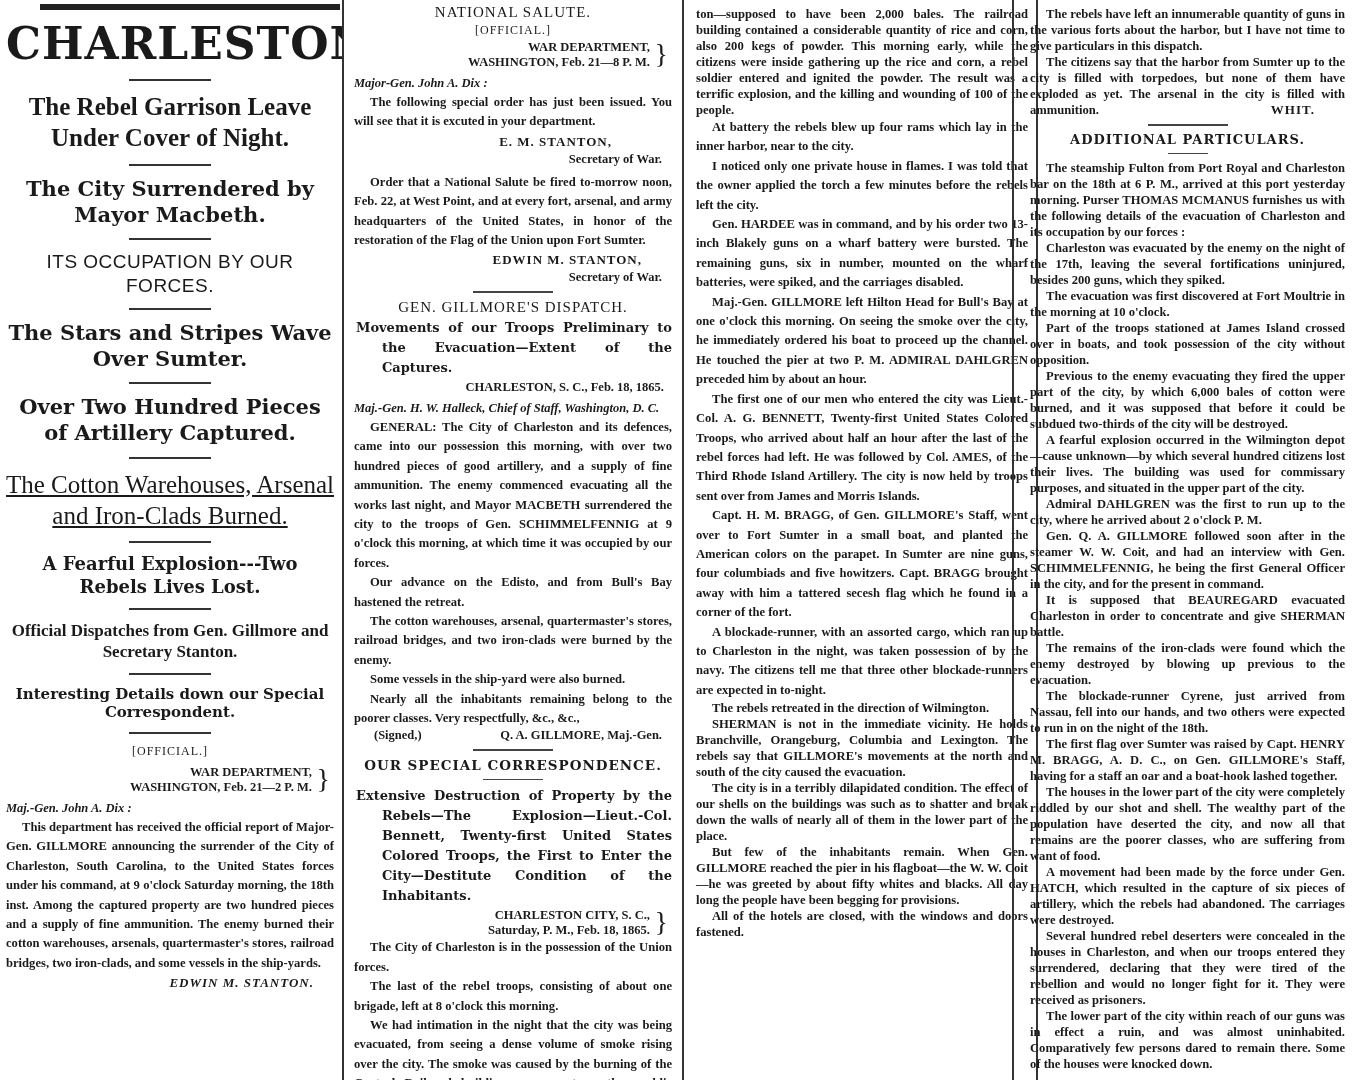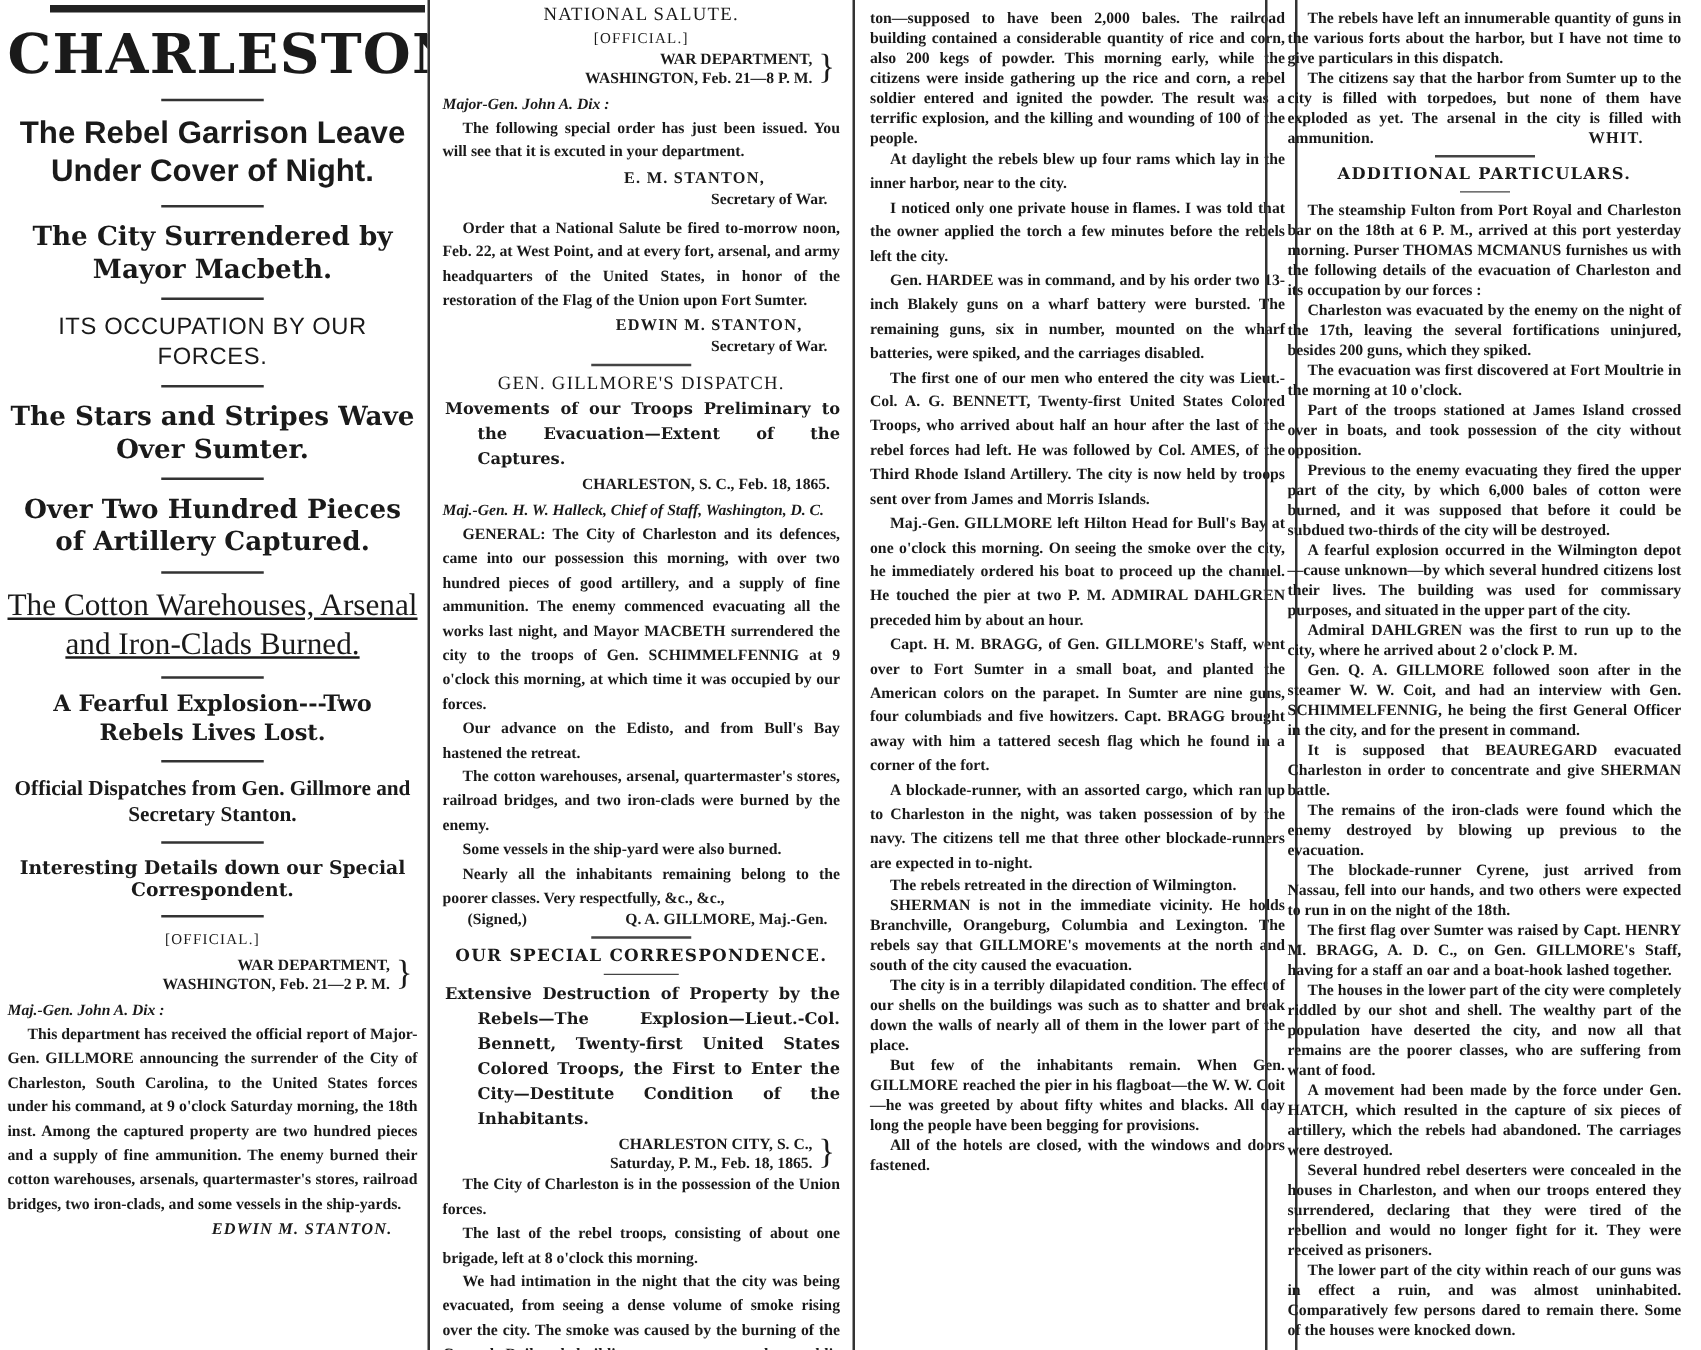--- a/index.html
+++ b/index.html
@@ -8,21 +8,21 @@
   .col { position:absolute; top:0; height:1080px; box-sizing:border-box; overflow:hidden; }
   #c1 { left:0; width:342px; padding:0 8px 0 6px; }
   #c2 { left:342px; width:338px; padding:0 8px 0 10px; border-left:2px solid #333; }
   #c3 { left:682px; width:356px; padding:0 8px 0 12px; border-left:2px solid #333; border-right:2px solid #333; }
   #c4 { left:1012px; width:337px; padding:0 4px 0 16px; border-left:2px solid #333; }
   .topbar { height:6px; background:#222; margin:4px 0 8px 34px; width:300px; }
   .masthead { text-align:center; font-size:44px; font-weight:bold; letter-spacing:1px; margin:0 0 8px;
               font-family:"DejaVu Serif",serif; }
   .rule { width:82px; height:2px; background:#333; margin:10px auto; }
   .deck { text-align:center; font-weight:bold; line-height:1.25; margin:0; }
-  .d-serif { font-size:25px; font-family:Liberation Sans, sans-serif; }
+  .d-serif { font-size:25px; font-family:Liberation Serif, serif; }
   .d-heavy { font-size:21px; font-family:"DejaVu Serif",serif; }
   .d-caps { font-size:19px; font-family:"Liberation Sans",sans-serif; font-weight:normal; letter-spacing:0.5px; }
   .d-cond { font-size:21px; font-family:"Liberation Sans",sans-serif; }
   .d-small { font-size:17px; font-family:"DejaVu Serif",serif; }
   .center { text-align:center; }
   .official { font-size:12px; letter-spacing:1px; margin:10px 0 6px; }
   .dateline { text-align:right; font-size:12.5px; font-weight:bold; line-height:1.2; padding-right:22px; position:relative; }
   .dateline .brace { position:absolute; right:4px; top:0; font-size:28px; font-weight:normal; line-height:1; }
   .salute-to { font-style:italic; font-size:12.5px; font-weight:bold; margin:6px 0 2px; }
   p.t { font-size:12.6px; font-weight:bold; line-height:19.4px; text-align:justify; margin:0; text-indent:16px;
@@ -111,25 +111,25 @@
     <div>Saturday, P. M., Feb. 18, 1865.</div>
     <span class="brace">}</span>
   </div>
   <p class="t">The City of Charleston is in the possession of the Union forces.</p>
   <p class="t">The last of the rebel troops, consisting of about one brigade, left at 8 o'clock this morning.</p>
   <p class="t">We had intimation in the night that the city was being evacuated, from seeing a dense volume of smoke rising over the city. The smoke was caused by the burning of the Central Railroad buildings, one or two other public buildings, and a quantity of cot-</p>
 </div>
 
 <div class="col" id="c3">
   <p class="t noind tight" style="margin-top:6px;">ton—supposed to have been 2,000 bales. The railroad building contained a considerable quantity of rice and corn, also 200 kegs of powder. This morning early, while the citizens were inside gathering up the rice and corn, a rebel soldier entered and ignited the powder. The result was a terrific explosion, and the killing and wounding of 100 of the people.</p>
-  <p class="t">At daylight the rebels blew up four rams which lay in the inner harbor, near to the city.</p>
+  <p class="t">At battery the rebels blew up four rams which lay in the inner harbor, near to the city.</p>
   <p class="t">I noticed only one private house in flames. I was told that the owner applied the torch a few minutes before the rebels left the city.</p>
   <p class="t">Gen. HARDEE was in command, and by his order two 13-inch Blakely guns on a wharf battery were bursted. The remaining guns, six in number, mounted on the wharf batteries, were spiked, and the carriages disabled.</p>
+  <p class="t">Maj.-Gen. GILLMORE left Hilton Head for Bull's Bay at one o'clock this morning. On seeing the smoke over the city, he immediately ordered his boat to proceed up the channel. He touched the pier at two P. M. ADMIRAL DAHLGREN preceded him by about an hour.</p>
   <p class="t">The first one of our men who entered the city was Lieut.-Col. A. G. BENNETT, Twenty-first United States Colored Troops, who arrived about half an hour after the last of the rebel forces had left. He was followed by Col. AMES, of the Third Rhode Island Artillery. The city is now held by troops sent over from James and Morris Islands.</p>
-  <p class="t">Maj.-Gen. GILLMORE left Hilton Head for Bull's Bay at one o'clock this morning. On seeing the smoke over the city, he immediately ordered his boat to proceed up the channel. He touched the pier at two P. M. ADMIRAL DAHLGREN preceded him by about an hour.</p>
   <p class="t">Capt. H. M. BRAGG, of Gen. GILLMORE's Staff, went over to Fort Sumter in a small boat, and planted the American colors on the parapet. In Sumter are nine guns, four columbiads and five howitzers. Capt. BRAGG brought away with him a tattered secesh flag which he found in a corner of the fort.</p>
   <p class="t">A blockade-runner, with an assorted cargo, which ran up to Charleston in the night, was taken possession of by the navy. The citizens tell me that three other blockade-runners are expected in to-night.</p>
   <p class="t tight">The rebels retreated in the direction of Wilmington.</p>
   <p class="t tight">SHERMAN is not in the immediate vicinity. He holds Branchville, Orangeburg, Columbia and Lexington. The rebels say that GILLMORE's movements at the north and south of the city caused the evacuation.</p>
   <p class="t tight">The city is in a terribly dilapidated condition. The effect of our shells on the buildings was such as to shatter and break down the walls of nearly all of them in the lower part of the place.</p>
   <p class="t tight">But few of the inhabitants remain. When Gen. GILLMORE reached the pier in his flagboat—the W. W. Coit—he was greeted by about fifty whites and blacks. All day long the people have been begging for provisions.</p>
   <p class="t tight">All of the hotels are closed, with the windows and doors fastened.</p>
 </div>
 
 <div class="col" id="c4">

